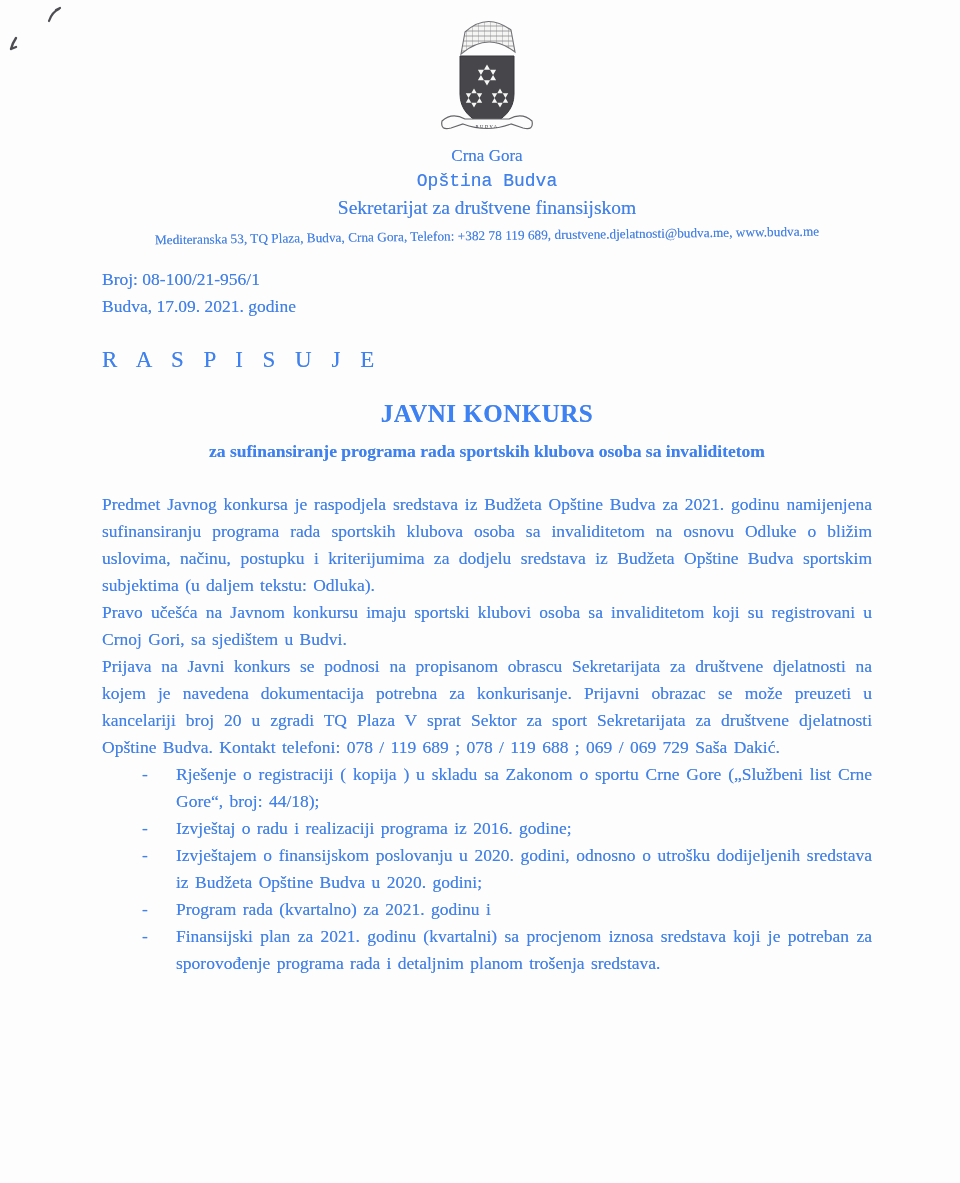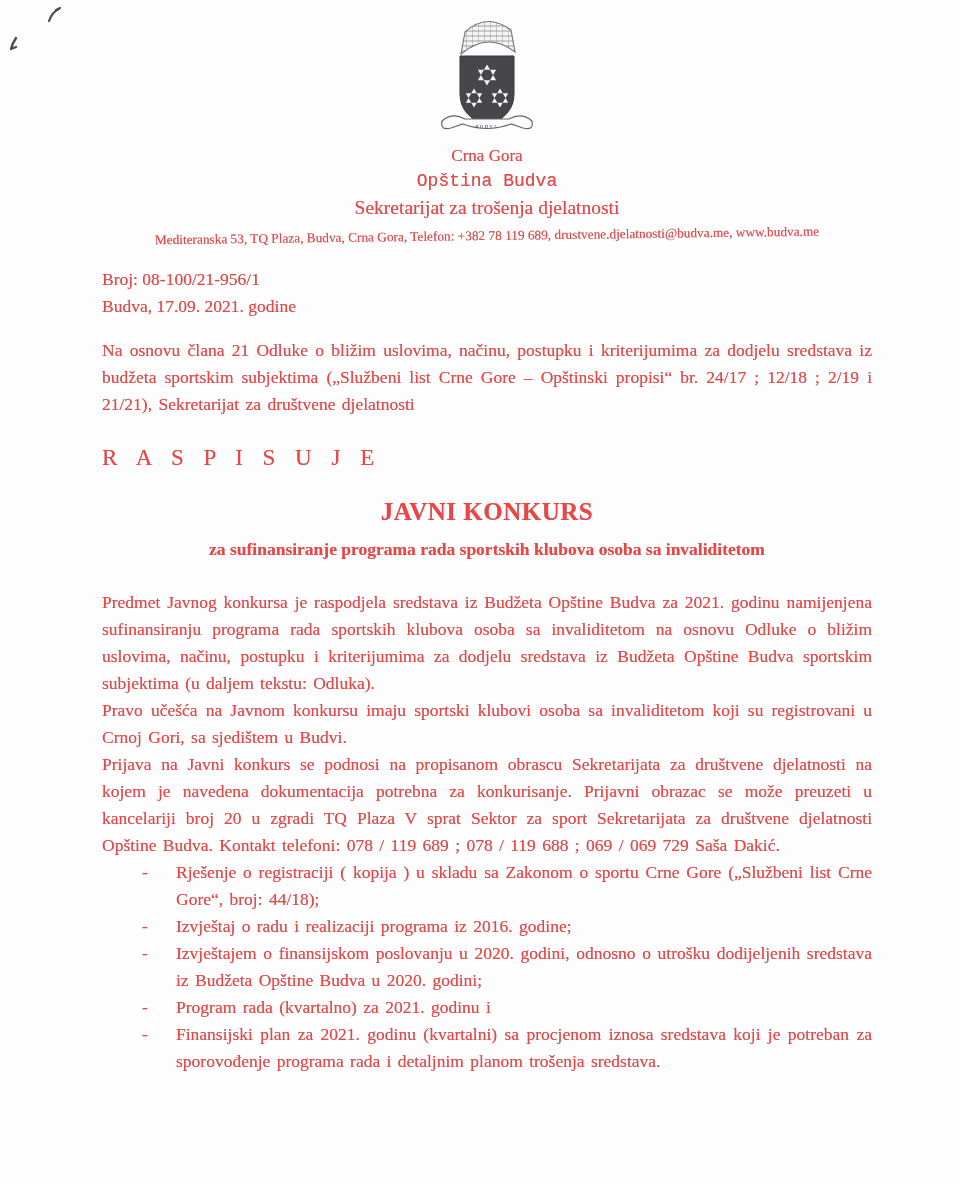--- a/index.html
+++ b/index.html
@@ -2,21 +2,21 @@
 <html><head>
 <meta charset="utf-8">
 <style>
   html, body { margin:0; padding:0; background:#ffffff; }
   .page {
     position:relative;
     width:960px; height:1183px;
     background:#fdfdfd;
     overflow:hidden;
     font-family:"Liberation Serif", serif;
-    color:#ef4444;
+    color:#3b82f6;
     text-shadow:0 0 0.5px rgba(62,62,70,0.45);
   }
   .content { position:absolute; left:102px; right:88px; top:0; line-height:27px; font-size:17.5px; }
 
   
   .letterhead { text-align:center; padding-top:16px; }
   .crest { display:block; margin:0 auto 4px auto; }
   .org-country  { font-size:17px;   line-height:24px; }
   .org-muni     { font-size:18px;   line-height:26px;font-family:Liberation Mono, monospace; }
   .org-dept     { font-size:19.5px; line-height:28px; }
@@ -83,30 +83,29 @@
             <path d="M88,72.5 L79.8,86.75 L96.2,86.75 Z M88,91.5 L79.8,77.25 L96.2,77.25 Z"></path>
           </g>
         </g>
         <g>
           <path d="M30,105 Q40,96 53,103 L97,103 Q110,96 120,105 Q122,115 111,112 L99,108 Q75,117 51,108 L39,112 Q28,115 30,105 Z" fill="#fcfcfc" stroke="#66666a" stroke-width="1.2"></path>
           <text x="75" y="111.5" font-size="4.5" text-anchor="middle" fill="#55555a" letter-spacing="1.5">BUDVA</text>
         </g>
       </svg>
       <div class="org-country">Crna Gora</div>
       <div class="org-muni">Opština Budva</div>
-      <div class="org-dept">Sekretarijat za trošenja djelatnosti</div>
+      <div class="org-dept">Sekretarijat za društvene finansijskom</div>
       <div class="contact-line">Mediteranska 53, TQ Plaza, Budva, Crna Gora, Telefon: +382 78 119 689, drustvene.djelatnosti@budva.me, www.budva.me</div>
     </header>
 
     <div class="reference">
       <div>Broj: 08-100/21-956/1</div>
       <div>Budva, 17.09. 2021. godine</div>
     </div>
 
-    <p class="legal-basis">Na osnovu člana 21 Odluke o bližim uslovima, načinu, postupku i kriterijumima za dodjelu sredstava iz budžeta sportskim subjektima („Službeni list Crne Gore – Opštinski propisi“ br. 24/17 ; 12/18 ; 2/19 i 21/21), Sekretarijat  za društvene djelatnosti</p>
 
     <div class="announces">R A S P I S U J E</div>
     <div class="doc-title">JAVNI KONKURS</div>
     <div class="doc-subtitle">za sufinansiranje programa rada sportskih klubova osoba sa invaliditetom</div>
 
     <div class="bodytext">
       <p>Predmet Javnog konkursa je raspodjela sredstava iz Budžeta Opštine Budva za 2021. godinu namijenjena sufinansiranju programa rada sportskih klubova osoba sa invaliditetom na osnovu Odluke o bližim uslovima, načinu, postupku i kriterijumima za dodjelu sredstava iz Budžeta Opštine Budva sportskim subjektima (u daljem tekstu: Odluka).</p>
       <p>Pravo učešća na Javnom konkursu imaju sportski klubovi osoba sa invaliditetom koji su registrovani u Crnoj Gori, sa sjedištem u Budvi.</p>
       <p><span>Prijava na Javni konkurs se podnosi na propisanom obrascu Sekretarijata za društvene djelatnosti na kojem je navedena dokumentacija potrebna za konkurisanje. </span><span class="b">Prijavni obrazac</span><span> se može preuzeti u kancelariji broj 20 u zgradi TQ Plaza V sprat Sektor za sport Sekretarijata za društvene djelatnosti Opštine Budva. Kontakt telefoni: 078 / 119 689 ; 078 / 119 688 ; 069 / 069 729 Saša Dakić.</span></p>
 

